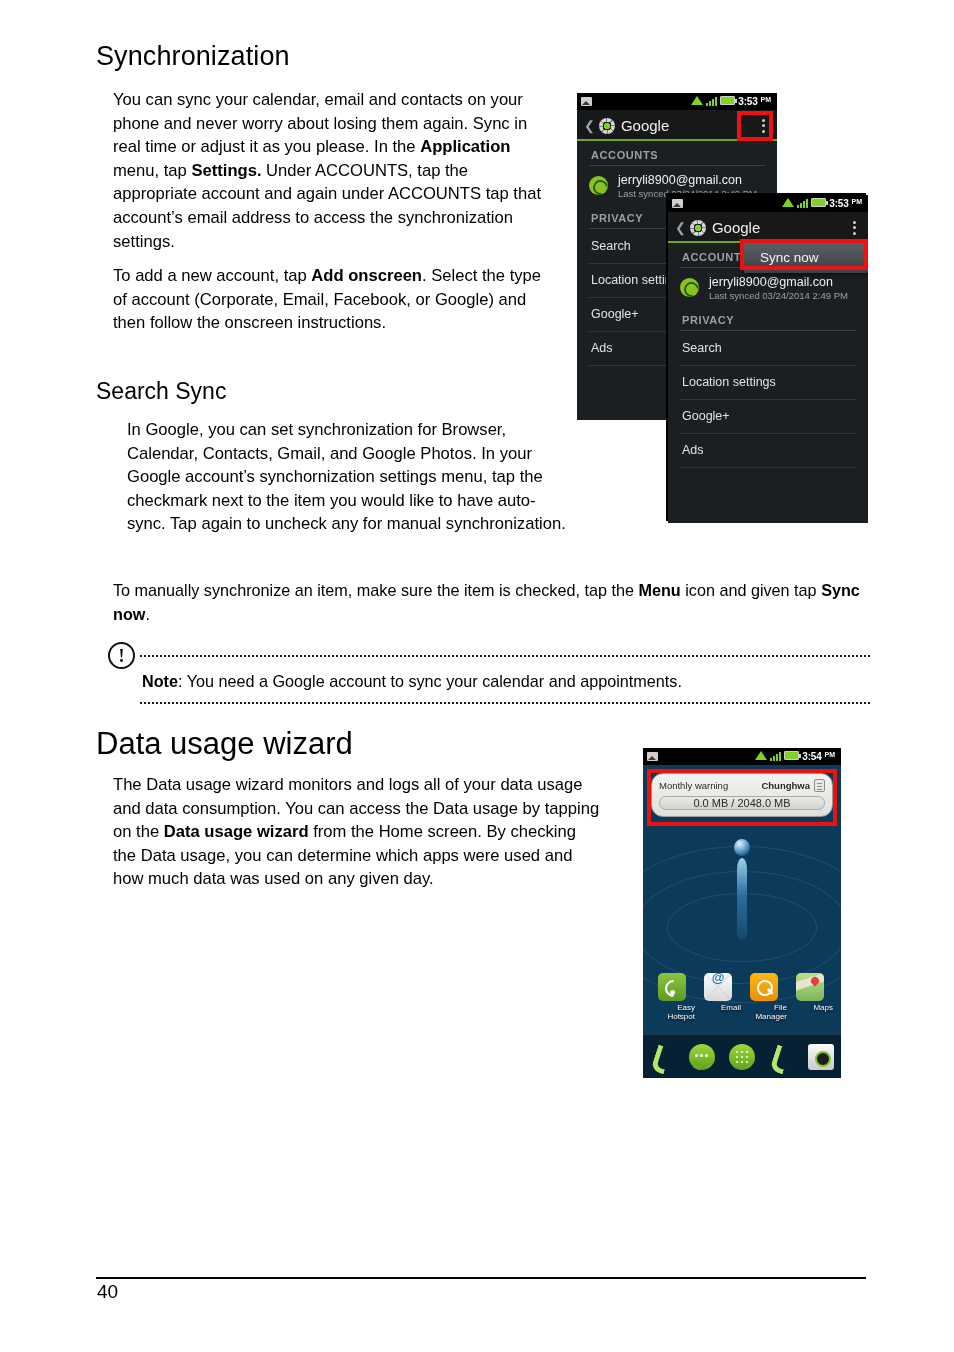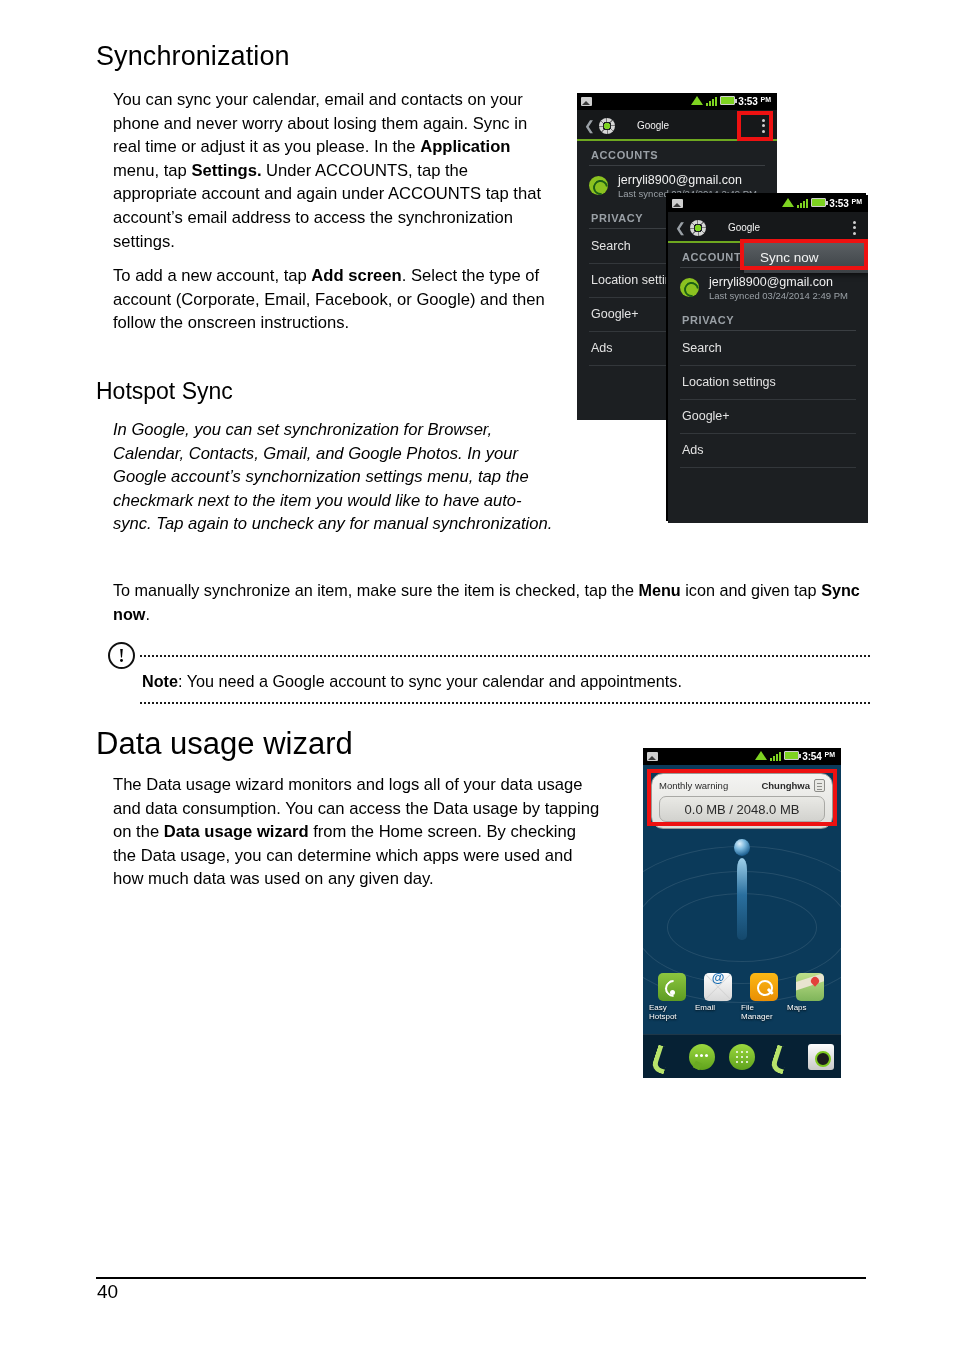--- a/index.html
+++ b/index.html
@@ -134,21 +134,21 @@
       radial-gradient(circle at 50% 50%, #7ed321 0 26%, rgba(0,0,0,0) 27%),
       radial-gradient(circle at 50% 50%, #1c1f22 0 38%, rgba(0,0,0,0) 39%),
       conic-gradient(#d6d6d6 0 10%, #7a7a7a 10% 12.5%, #d6d6d6 12.5% 22.5%,
                      #7a7a7a 22.5% 25%, #d6d6d6 25% 35%, #7a7a7a 35% 37.5%,
                      #d6d6d6 37.5% 47.5%, #7a7a7a 47.5% 50%, #d6d6d6 50% 60%,
                      #7a7a7a 60% 62.5%, #d6d6d6 62.5% 72.5%, #7a7a7a 72.5% 75%,
                      #d6d6d6 75% 85%, #7a7a7a 85% 87.5%, #d6d6d6 87.5% 97.5%,
                      #7a7a7a 97.5% 100%);
     flex:0 0 auto;
   }
-  .ab-title { color:#f1f1f1; font-size:10px;margin-left:16px; }
+  .ab-title { color:#f1f1f1; font-size:15px; }
   .ab-overflow {
     margin-left:auto; display:flex; flex-direction:column; gap:2.5px;
     padding-right:5px;
   }
   .ab-overflow i { width:3px;height:3px;background:#cfcfcf;border-radius:50%;display:block; }
   .ab-underline {
     position:absolute; left:0; right:0; bottom:0; height:2px; background:#6ea820;
   }
 
   
@@ -229,29 +229,29 @@
   .w-simic {
     width:11px;height:13px;margin-left:4px;border:1px solid #8d8d89;
     border-radius:2px;background:#e8e8e4;
     position:relative;
   }
   .w-simic:after{
     content:"";position:absolute;left:2px;top:3px;right:2px;height:1px;
     background:#8d8d89;box-shadow:0 3px 0 #8d8d89, 0 6px 0 #8d8d89;
   }
   .w-bar {
-    margin-top:4px; height:26px; border-radius:7px;
+    margin-top:4px; height:14px; border-radius:7px;
     background:linear-gradient(#e9e9e5,#d2d2ce);
     border:1px solid #a9a9a5;
     display:flex;align-items:center;justify-content:center;
-    font-size:13px;color:#2a2a2a;
+    font-size:11px;color:#2a2a2a;
   }
 
   .apps { position:absolute; display:flex; }
-  .app { width:46px; text-align:left; }
+  .app { width:46px; text-align:right; }
   .app-ic {
     width:28px;height:28px;margin:0 auto 2px auto;border-radius:5px;
     position:relative;
   }
   .app-lb {
     color:#fff; font-size:8px; line-height:9px;
     text-shadow:0 1px 2px rgba(0,0,0,.9);
   }
   .ic-hotspot{background:linear-gradient(#8cc63f,#5d9c22);}
   .ic-hotspot:before{
@@ -336,25 +336,25 @@
 </style>
 </head>
 <body>
 
 <div class="page">
 
   <h1 class="sec-title" style="left:96px; top:43px;">Synchronization</h1>
 
   <p class="body" style="left:113px; top:88px; width:443px;"><span>You can sync your calendar, email and contacts on your phone and never worry about losing them again. Sync in real time or adjust it as you please. In the </span><b>Application</b><span> menu, tap </span><b>Settings.</b><span> Under ACCOUNTS, tap the appropriate account and again under ACCOUNTS tap that account’s email address to access the synchronization settings.</span></p>
 
-  <p class="body" style="left:113px; top:264px; width:443px;"><span>To add a new account, tap </span><b>Add screen</b><span>. Select the type of account (Corporate, Email, Facebook, or Google) and then follow the onscreen instructions.</span></p>
-
-  <h2 class="sub-title" style="left:96px; top:380px;">Hotspot Sync</h2>
-
-  <p class="body" style="left:113px; top:418px; width:447px;font-style:italic;">In Google, you can set synchronization for Browser, Calendar, Contacts, Gmail, and Google Photos. In your Google account’s synchornization settings menu, tap the checkmark next to the item you would like to have auto-sync. Tap again to uncheck any for manual synchronization.</p>
+  <p class="body" style="left:113px; top:264px; width:443px;"><span>To add a new account, tap </span><b>Add onscreen</b><span>. Select the type of account (Corporate, Email, Facebook, or Google) and then follow the onscreen instructions.</span></p>
+
+  <h2 class="sub-title" style="left:96px; top:380px;">Search Sync</h2>
+
+  <p class="body" style="left:127px; top:418px; width:447px;">In Google, you can set synchronization for Browser, Calendar, Contacts, Gmail, and Google Photos. In your Google account’s synchornization settings menu, tap the checkmark next to the item you would like to have auto-sync. Tap again to uncheck any for manual synchronization.</p>
 
   <p class="body wide" style="left:113px; top:579px; width:756px;"><span>To manually synchronize an item, make sure the item is checked, tap the </span><b>Menu</b><span> icon and given tap </span><b>Sync now</b><span>.</span></p>
 
   <div class="note-wrap" style="left:108px; top:640px; width:762px; height:70px;">
     <div class="note-icon" style="left:0; top:2px;">
         <span>!</span>
       </div>
     <div class="note-rule" style="left:32px; right:0; top:15px;"></div>
     <div class="note-text" style="left:34px; top:30px;"><b>Note</b><span>: You need a Google account to sync your calendar and appointments.</span></div>
     <div class="note-rule" style="left:32px; right:0; top:62px;"></div>

